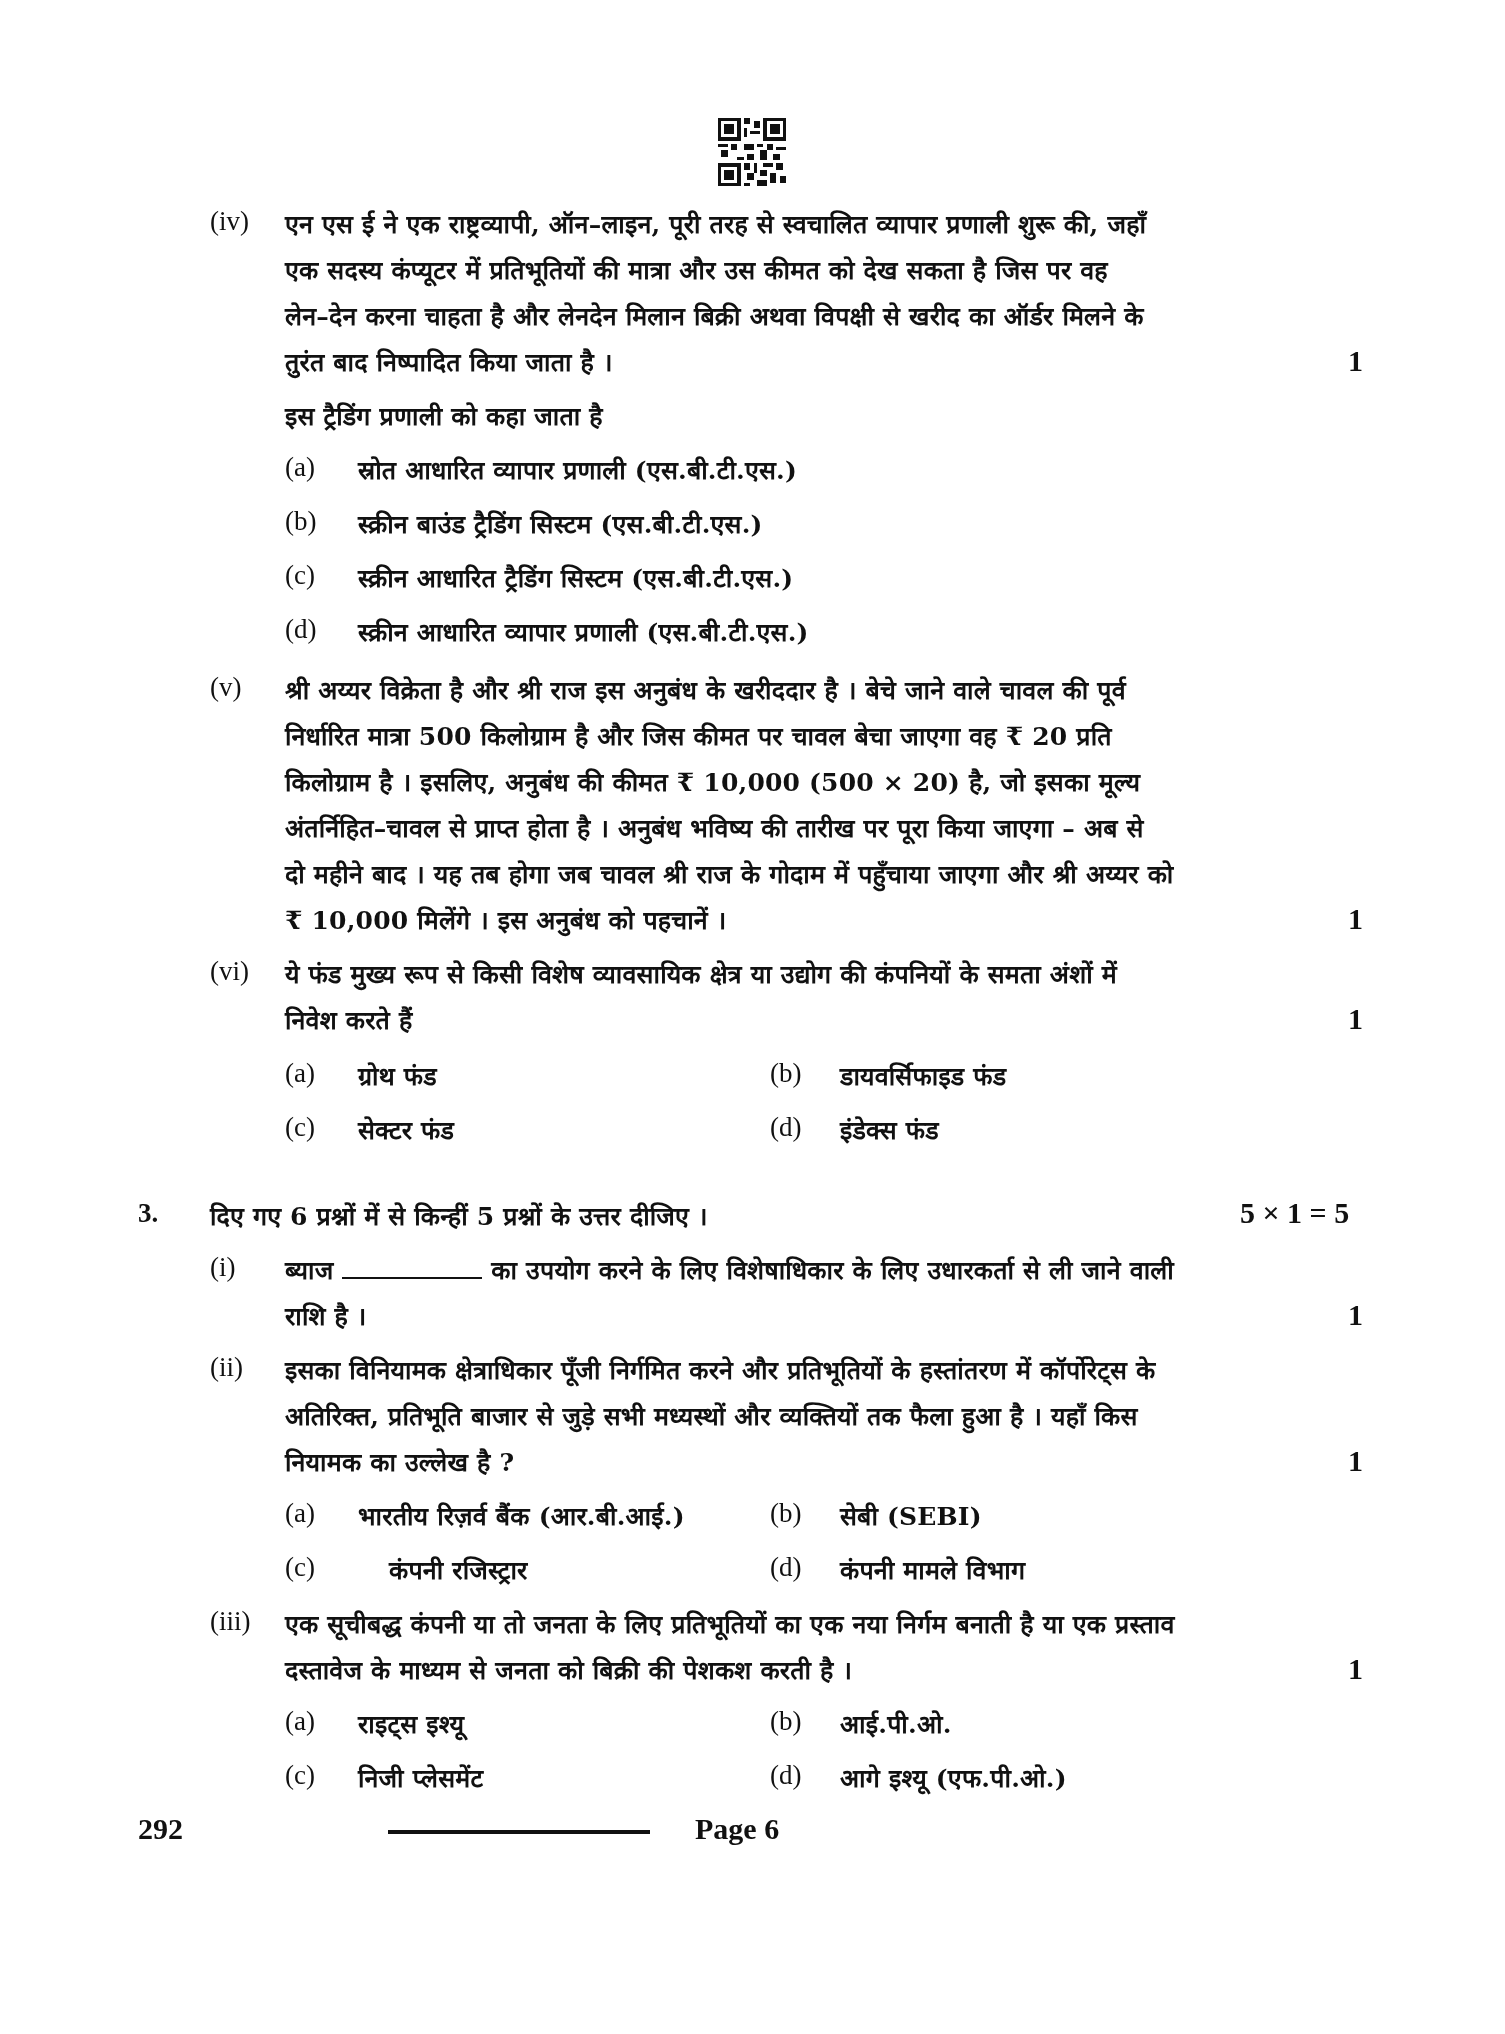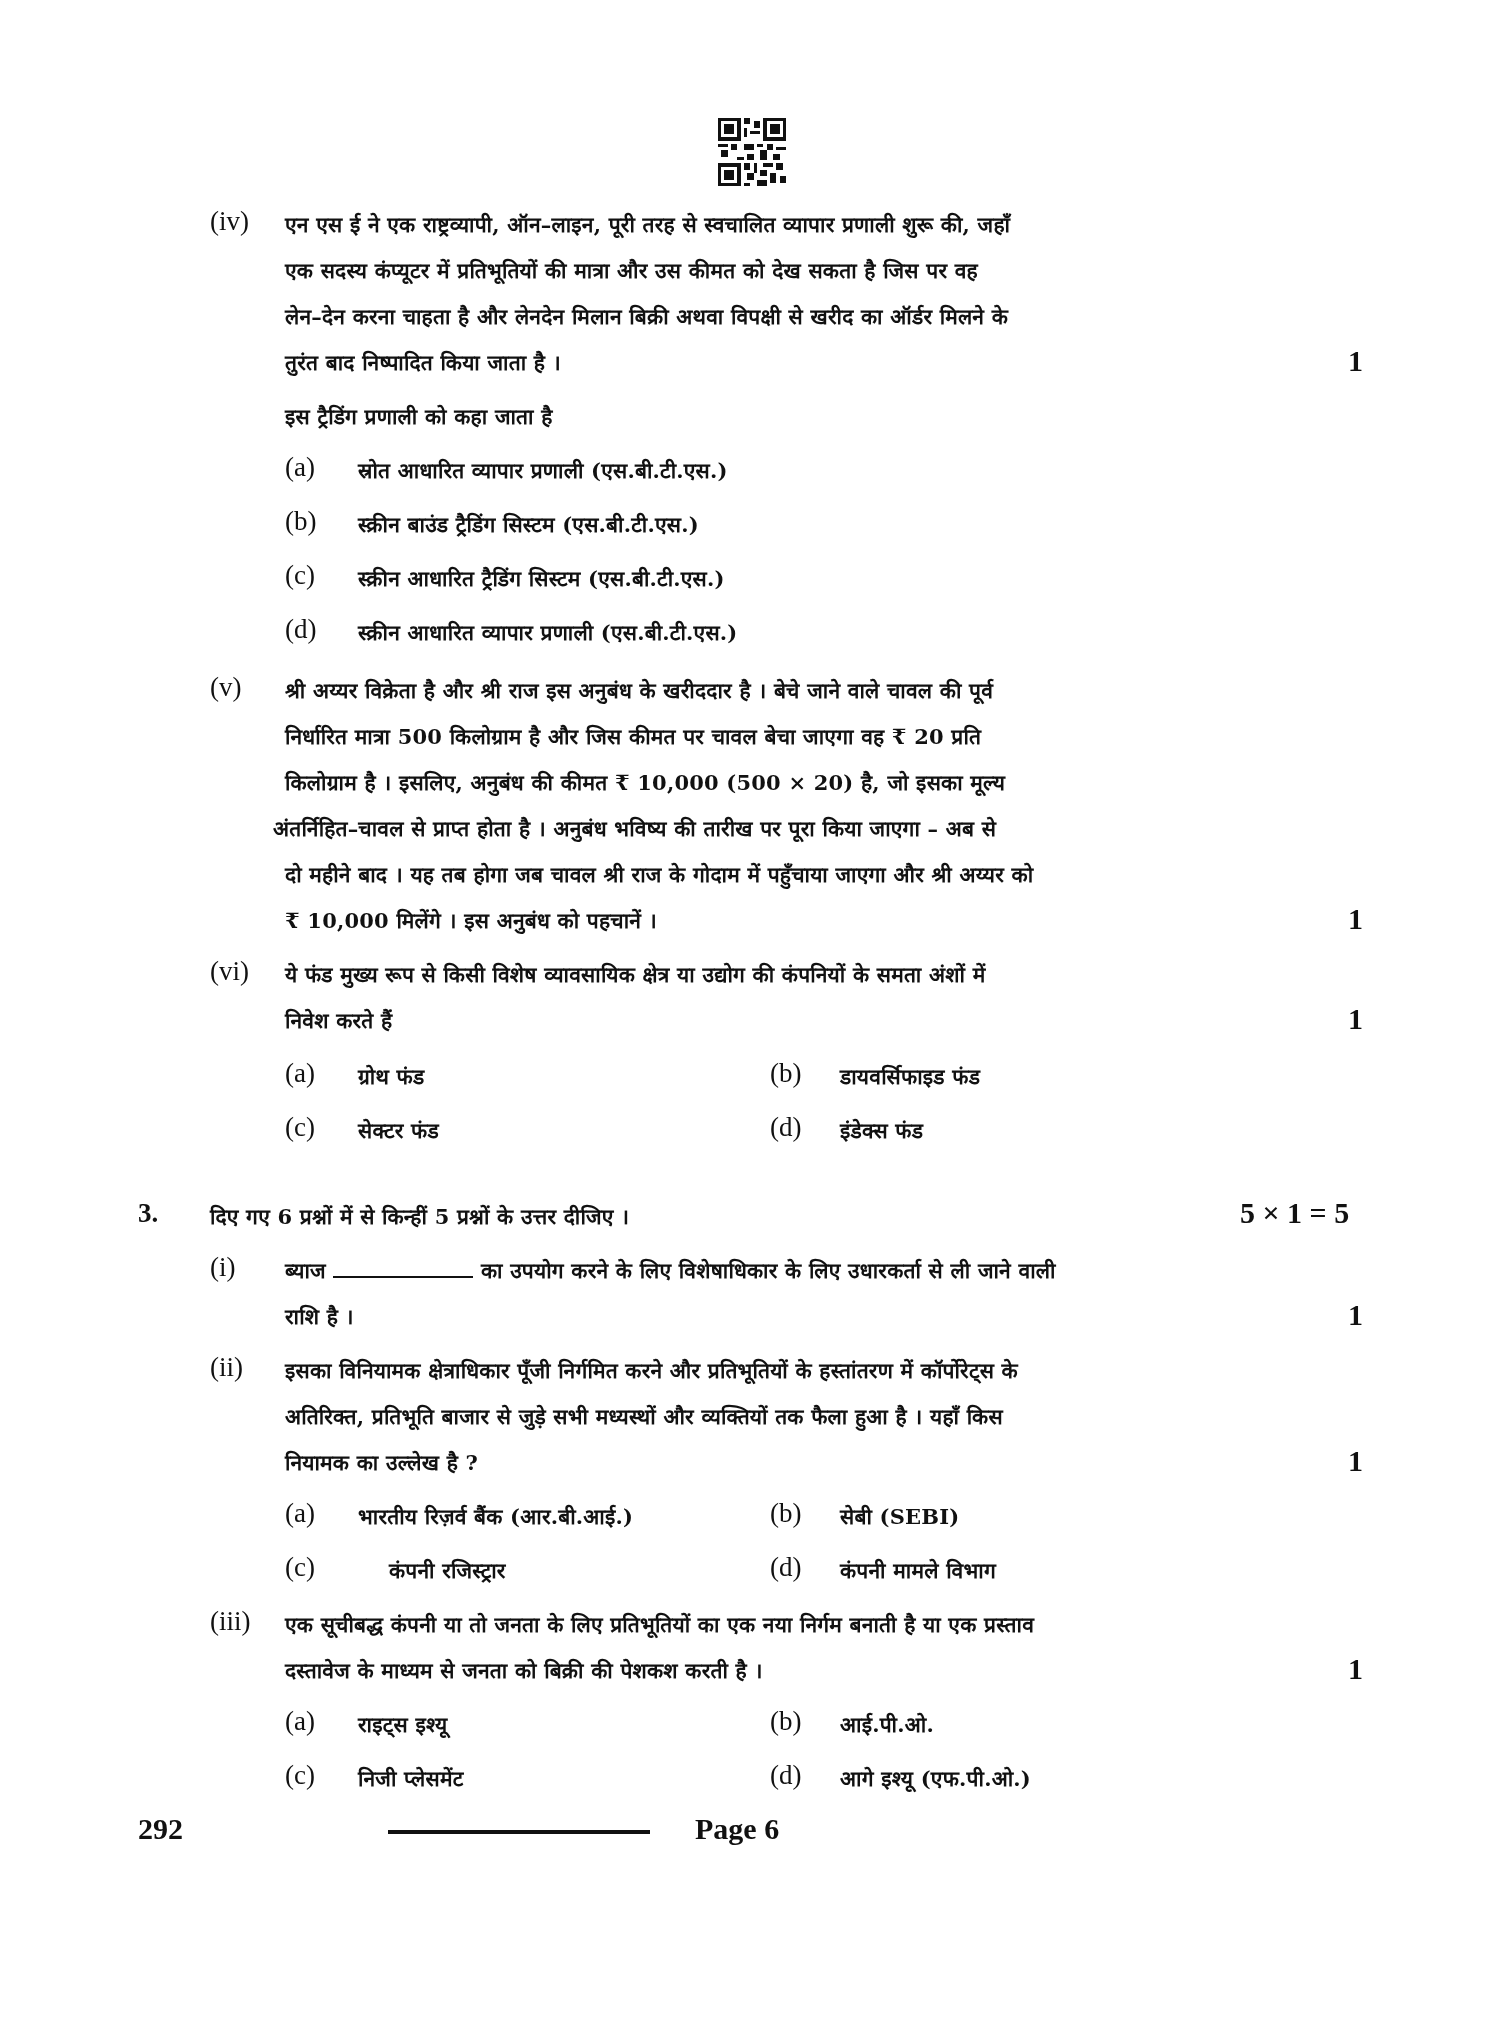--- a/index.html
+++ b/index.html
@@ -5,21 +5,21 @@
   html, body { margin: 0; padding: 0; background: #ffffff; }
   body {
     width: 1505px; height: 2034px; position: relative; overflow: hidden;
     font-family: "DejaVu Serif", "Liberation Serif", serif;
     color: #111111;
   }
   .qr {
     position: absolute; left: 718px; top: 118px; width: 68px; height: 68px;
   }
   .abs { position: absolute; white-space: nowrap; }
-  .line { font-size: 21px; line-height: 46px; font-weight: bold; letter-spacing: 0.2px; }
+  .line { font-size: 25px; line-height: 46px; font-weight: bold; letter-spacing: 0.2px; }
   .num { font-family: "Liberation Serif", "DejaVu Serif", serif; font-size: 27px; font-weight: bold; }
   .roman { font-family: "Liberation Serif", "DejaVu Serif", serif; font-size: 27px; }
   .opt-label { font-family: "Liberation Serif", "DejaVu Serif", serif; font-size: 27px; }
   .mark { font-family: "Liberation Serif", "DejaVu Serif", serif; font-size: 30px; font-weight: bold; }
   .blank { display: inline-block; width: 140px; border-bottom: 2px solid #111; height: 20px; vertical-align: baseline; }
   .footer-num { font-family: "Liberation Serif", serif; font-size: 30px; font-weight: bold; }
   .footer-rule { position: absolute; left: 388px; top: 1830px; width: 262px; height: 4px; background: #111; }
 </style>
 </head>
 <body>
@@ -81,21 +81,21 @@
   <span class="abs line" style="left:358px; top:556px;text-align:center;">स्क्रीन आधारित ट्रैडिंग सिस्टम (एस.बी.टी.एस.)</span>
   <span class="abs opt-label" style="left:285px; top:614px;">(d)</span>
   <span class="abs line" style="left:358px; top:610px;">स्क्रीन आधारित व्यापार प्रणाली (एस.बी.टी.एस.)</span>
 </div>
 
 <div>
   <span class="abs roman" style="left:210px; top:672px;">(v)</span>
   <span class="abs line" style="left:285px; top:668px;">श्री अय्यर विक्रेता है और श्री राज इस अनुबंध के खरीददार है । बेचे जाने वाले चावल की पूर्व</span>
   <span class="abs line" style="left:285px; top:714px;">निर्धारित मात्रा 500 किलोग्राम है और जिस कीमत पर चावल बेचा जाएगा वह ₹ 20 प्रति</span>
   <span class="abs line" style="left:285px; top:760px;">किलोग्राम है । इसलिए, अनुबंध की कीमत ₹ 10,000 (500 × 20) है, जो इसका मूल्य</span>
-  <span class="abs line" style="left:273px; top:806px;">अंतर्निहित–चावल से प्राप्त होता है । अनुबंध भविष्य की तारीख पर पूरा किया जाएगा – अब से</span>
+  <span class="abs line" style="left:285px; top:806px;">अंतर्निहित–चावल से प्राप्त होता है । अनुबंध भविष्य की तारीख पर पूरा किया जाएगा – अब से</span>
   <span class="abs line" style="left:285px; top:852px;">दो महीने बाद । यह तब होगा जब चावल श्री राज के गोदाम में पहुँचाया जाएगा और श्री अय्यर को</span>
   <span class="abs line" style="left:285px; top:898px;">₹ 10,000 मिलेंगे । इस अनुबंध को पहचानें ।</span>
   <span class="abs mark" style="left:1348px; top:902px;">1</span>
 </div>
 
 <div>
   <span class="abs roman" style="left:210px; top:956px;">(vi)</span>
   <span class="abs line" style="left:285px; top:952px;">ये फंड मुख्य रूप से किसी विशेष व्यावसायिक क्षेत्र या उद्योग की कंपनियों के समता अंशों में</span>
   <span class="abs line" style="left:285px; top:998px;">निवेश करते हैं</span>
   <span class="abs mark" style="left:1348px; top:1002px;">1</span>

